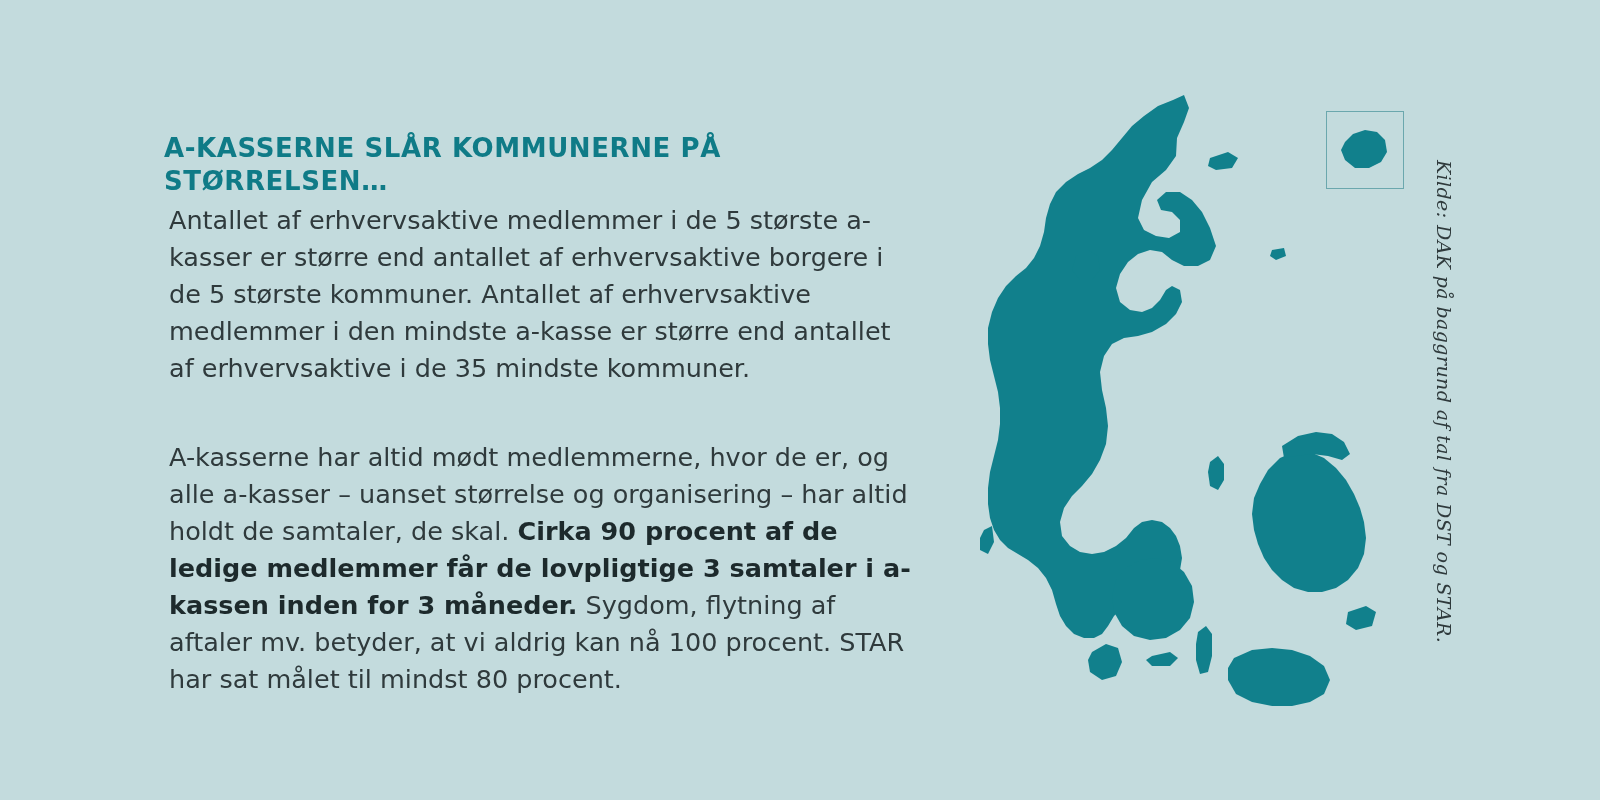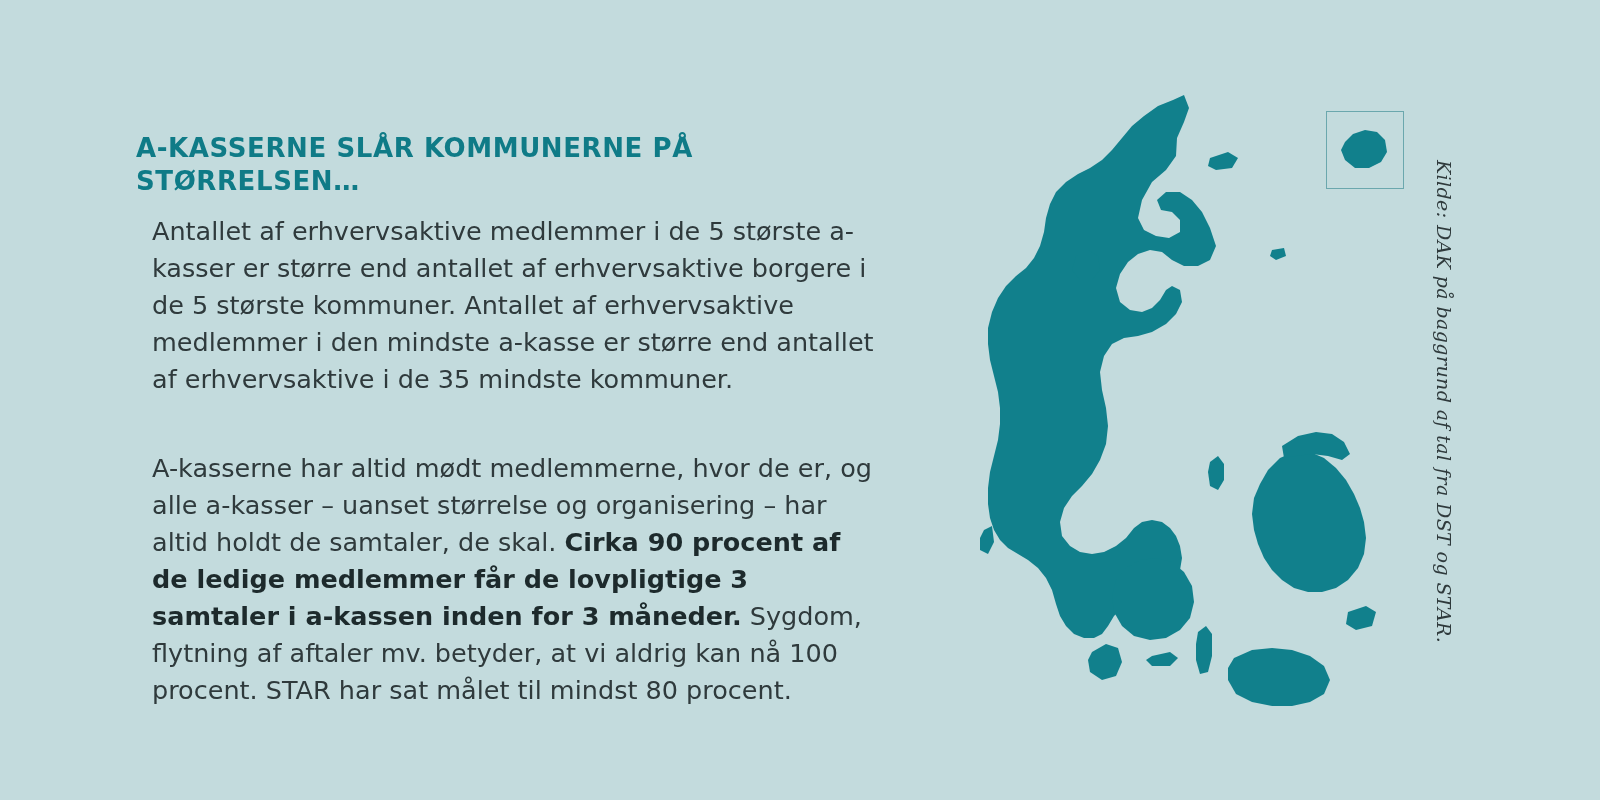--- a/index.html
+++ b/index.html
@@ -16,21 +16,21 @@
   }
   .canvas {
     position: relative;
     width: 1600px;
     height: 800px;
   }
 
   
   .text-col {
     position: absolute;
-    left: 136px;
+    left: 164px;
     top: 132px;
     width: 760px;
   }
 
   .block { margin-bottom: 0; }
   .block + .block { margin-top: 52px; }
 
   .heading {
     font-family: "DejaVu Sans", "Liberation Sans", sans-serif;
     font-weight: 700;
@@ -39,21 +39,21 @@
     color: #0f7b87;
     margin: 0 0 4px 0;
     line-height: 1.25;
   }
 
   .body-text {
     font-family: "DejaVu Sans", "Liberation Sans", sans-serif;
     font-size: 25.5px;
     line-height: 37px;
     color: #2f3a3c;
-    margin: 16px;
+    margin: 5px;
     font-weight: 400;
   }
   .body-text b, .body-text strong {
     font-weight: 700;
     color: #1d2a2c;
   }
 
   
   .map-wrap {
     position: absolute;

